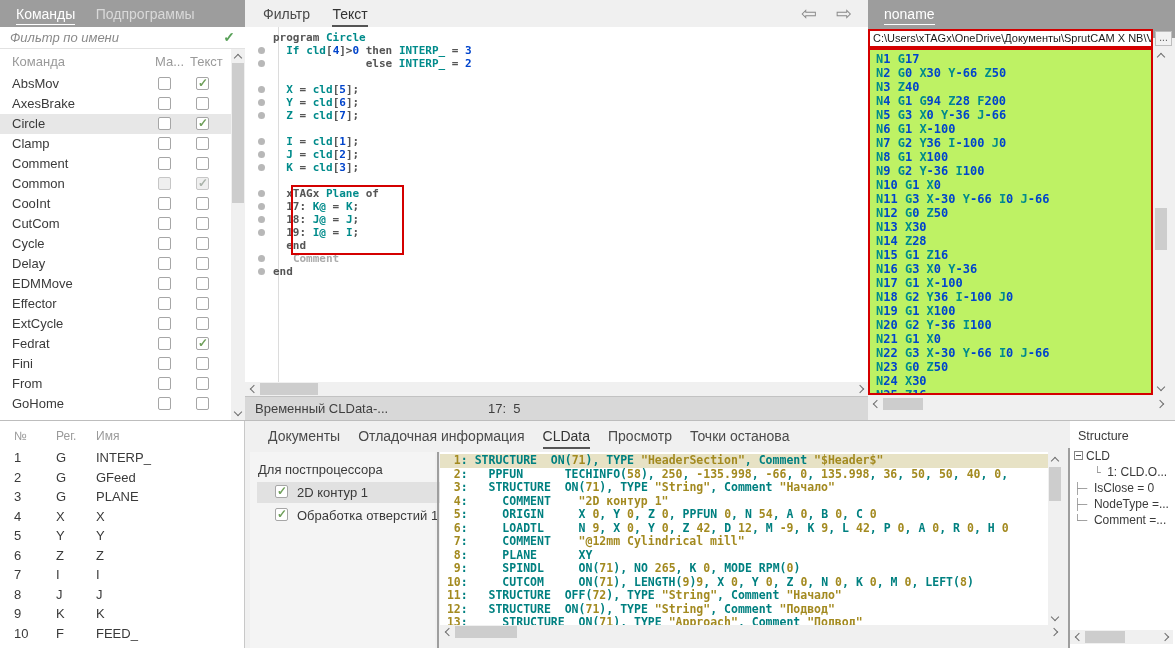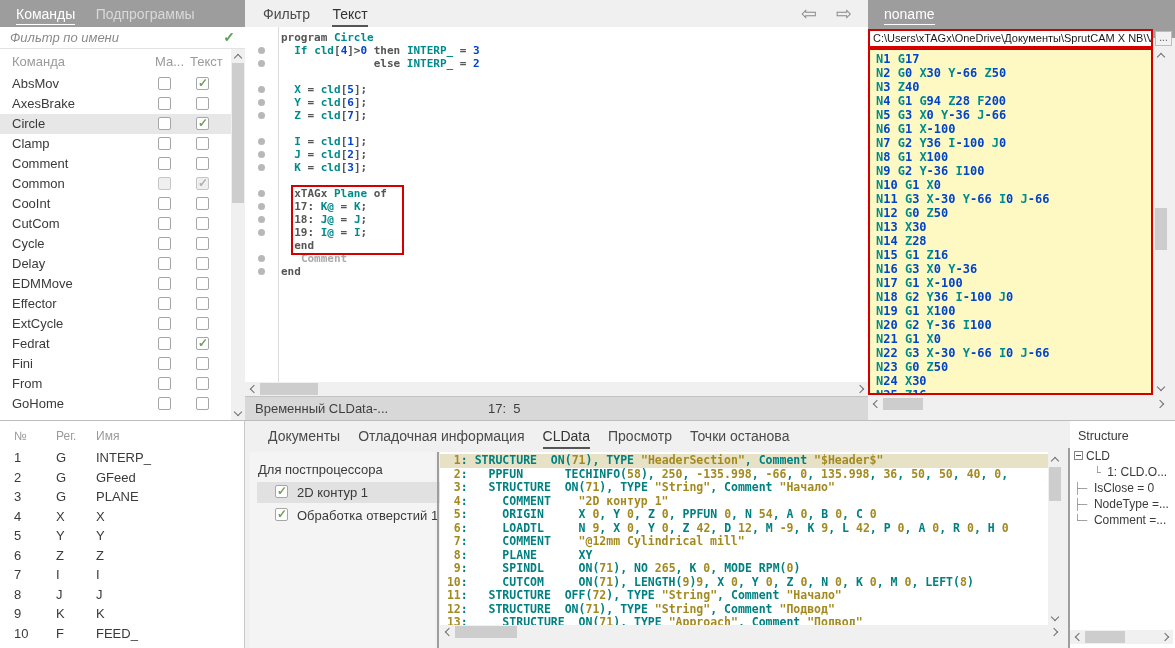--- a/index.html
+++ b/index.html
@@ -53,39 +53,39 @@
   .cmd-row .nm { position:absolute; left:12px; top:2px; font-size:13px; color:#3a3a3a; }
   .cmd-row .cb1 { position:absolute; left:158px; top:3px; }
   .cmd-row .cb2 { position:absolute; left:196px; top:3px; }
   .lp-vscroll { left:231px; top:49px; width:14px; height:371px; }
 
   
   .cp-tabbar { left:245px; top:0; width:623px; height:27px; }
   .nav-arrow { position:absolute; top:2px; font-size:19px; color:#8a8a8a; cursor:default; }
   .editor { left:245px; top:27px; width:623px; height:355px; background:#fff; overflow:hidden; }
   .gutter-line { position:absolute; left:33px; top:0; width:1px; height:355px; background:#dcdcdc; }
-  .code { position:relative; width:100%; height:100%; padding:4px 0 0 36px;
+  .code { position:relative; width:100%; height:100%; padding:4px 0 0 28px;
           font-family:"DejaVu Sans Mono", monospace; font-size:11px; font-weight:bold; line-height:13px;border-radius:20px; }
   .code-line { white-space:pre; height:13px; }
   .tk-k { color:#555555; } .tk-i { color:#008b8b; } .tk-n { color:#0044cc; } .tk-g { color:#aaaaaa; }
   .bp-dot { position:absolute; left:13px; width:7px; height:7px; border-radius:50%; background:#b8b8b8; }
   .anno-box { position:absolute; border:2px solid #d40000; }
   .cp-hscroll { left:245px; top:382px; width:623px; height:14px; }
   .cp-status { left:245px; top:396px; width:623px; height:24px; background:#d8d8d8; border-top:1px solid #c2c2c2;
                font-size:13px; color:#3f3f3f; }
   .cp-status .sl { position:absolute; left:10px; top:4px; }
   .cp-status .sp { position:absolute; left:243px; top:4px; white-space:pre; }
 
   
   .rp-tabbar { left:868px; top:0; width:307px; height:38px; }
   .rp-path { left:868px; top:29px; width:285px; height:19px; background:#fff; border:2px solid #d40000;
              font-size:11px; color:#1a1a1a; padding:1px 2px 0 3px; overflow:hidden; white-space:nowrap; }
   .rp-more { left:1155px; top:31px; width:17px; height:15px; background:#f2f2f2; border:1px solid #bdbdbd;
              font-size:10px; color:#555; text-align:center; line-height:12px; }
-  .rp-list { left:868px; top:48px; width:285px; height:347px; background:#fef9c3; border:2px solid #d40000;
+  .rp-list { left:868px; top:48px; width:285px; height:347px; background:#bef264; border:2px solid #d40000;
              overflow:hidden; padding:2px 0 0 6px;
              font-family:"DejaVu Sans Mono", monospace; font-size:12px; font-weight:bold; line-height:14px; }
   .gc-line { white-space:pre; height:14px; }
   .g-a { color:#008b8b; } .g-n { color:#0044cc; }
   .rp-vscroll { left:1154px; top:48px; width:14px; height:347px; }
   .rp-hscroll { left:868px; top:397px; width:300px; height:14px; }
 
   
   .hsep { left:0; top:420px; width:1175px; height:1px; background:#bdbdbd; }
 

